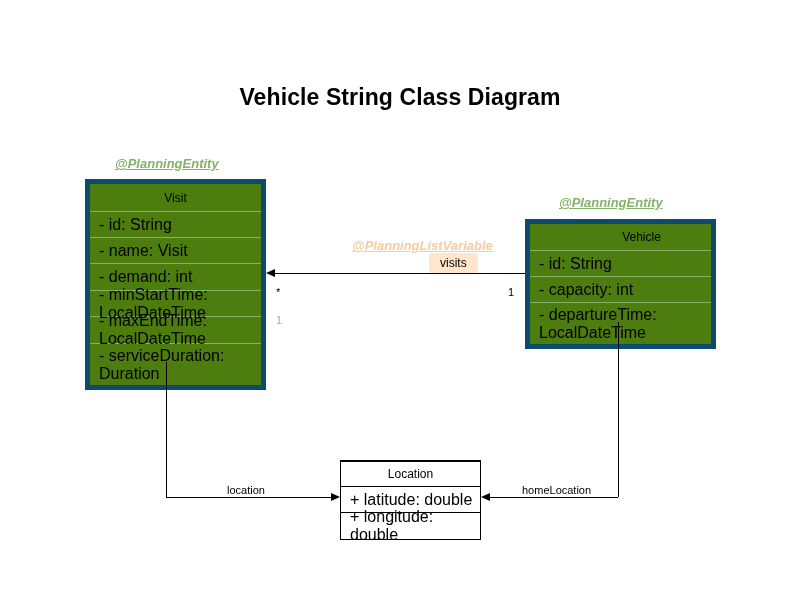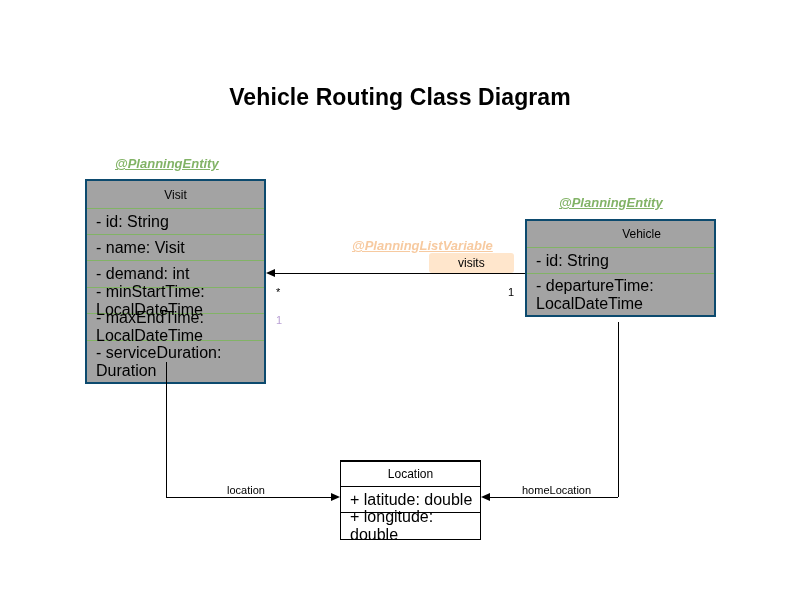--- a/index.html
+++ b/index.html
@@ -29,22 +29,22 @@
     font-size: 23px;
     font-weight: bold;
     color: #000000;
     letter-spacing: 0.1px;
   }
 
   
   .uml-class {
     position: absolute;
     box-sizing: border-box;
-    background: #a3a3a3;
-    border: 2px solid #0c4a6e;
+    background: #4d7c0f;
+    border: 5px solid #0c4a6e;
   }
   .uml-class.plain {
     background: #ffffff;
     border: 1px solid #000000;
   }
   .uml-row {
     box-sizing: border-box;
     font-size: 16px;
     color: #000000;
     display: flex;
@@ -110,57 +110,58 @@
     background: #ffffff;
     white-space: nowrap;
     padding: 0 3px;
   }
   .edge-badge {
     position: absolute;
     font-size: 12px;
     color: #000000;
     background: #ffe6cc;
     border-radius: 3px;
-    padding: 3px 29px;
+    padding: 3px 11px;
     white-space: nowrap;
   }
   .multiplicity {
     position: absolute;
     font-size: 11px;
     color: #000000;
     white-space: nowrap;
   }
   .multiplicity.muted {
     color: #b9a0d4;
   }
 </style>
 </head>
 <body>
 
 <div id="canvas">
 
-  <div class="diagram-title">Vehicle Routing Class Diagram</div>
+  <div class="diagram-title">Vehicle String Class Diagram</div>
 
   <div class="annotation entity" style="left:115px; top:156px;">@PlanningEntity</div>
 
   <div class="uml-class" style="left:85px; top:179px; width:181px;">
     <div class="uml-row header" style="height:27px;">Visit</div>
     <div class="uml-row attr" style="height:26px;">- id: String</div>
     <div class="uml-row attr" style="height:26px;">- name: Visit</div>
     <div class="uml-row attr" style="height:27px;">- demand: int</div>
     <div class="uml-row attr" style="height:26px;">- minStartTime: LocalDateTime</div>
     <div class="uml-row attr" style="height:27px;">- maxEndTime: LocalDateTime</div>
     <div class="uml-row attr" style="height:42px;">- serviceDuration: Duration</div>
   </div>
 
   <div class="annotation entity" style="left:559px; top:195px;">@PlanningEntity</div>
 
   <div class="uml-class" style="left:525px; top:219px; width:191px;">
     <div class="uml-row header" style="height:26px;padding-left:42px;">Vehicle</div>
     <div class="uml-row attr" style="height:26px;">- id: String</div>
+    <div class="uml-row attr" style="height:26px;">- capacity: int</div>
     <div class="uml-row attr" style="height:42px;">- departureTime: LocalDateTime</div>
   </div>
 
   <div class="uml-class plain" style="left:340px; top:460px; width:141px;">
     <div class="uml-row header" style="height:25px;">Location</div>
     <div class="uml-row attr" style="height:26px;">+ latitude: double</div>
     <div class="uml-row attr" style="height:27px;">+ longitude: double</div>
   </div>
 
   <div class="annotation listvar" style="left:352px; top:238px;">@PlanningListVariable</div>

